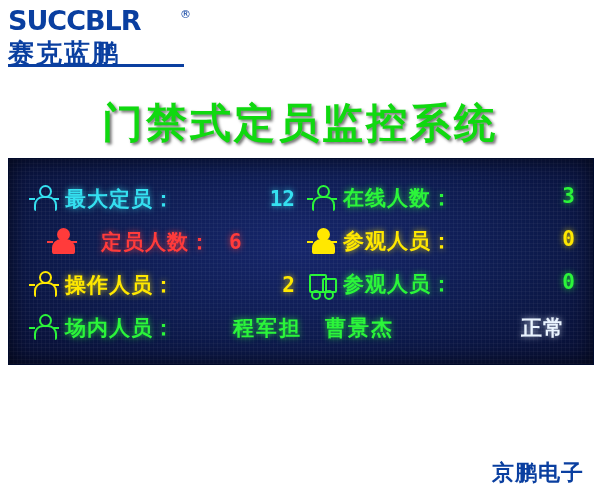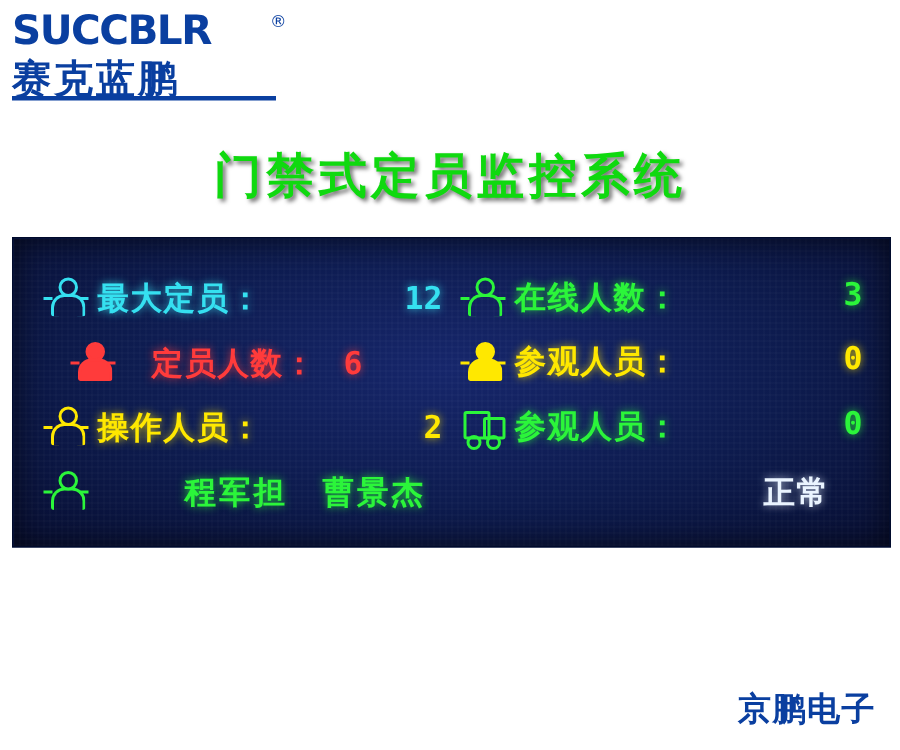--- a/index.html
+++ b/index.html
@@ -43,41 +43,41 @@
   #logo-underline{
     position:absolute;left:0;top:58px;width:176px;height:3px;background:#0a3fa0;
   }
   
   #title{
     position:absolute;
     left:0;right:0;top:96px;
     text-align:center;
     font-family:"DejaVu Sans","Liberation Sans",sans-serif;
     font-weight:bold;
-    font-size:32px;
+    font-size:41px;
     letter-spacing:3px;
     color:#0fd90f;
     text-shadow:2px 2px 3px rgba(0,0,0,0.55);
   }
   
   #panel{
     position:absolute;
     left:8px;top:158px;width:584px;height:205px;
     background:#0d1b4e;
     background-image:
       linear-gradient(rgba(255,255,255,0.035) 1px, transparent 1px),
       linear-gradient(90deg, rgba(255,255,255,0.035) 1px, transparent 1px),
       radial-gradient(ellipse at 50% 42%, #16266b 0%, #0d1b4e 55%, #080f33 100%);
     background-size:4px 4px,4px 4px,100% 100%;
     border:1px solid #000a2b;
     box-shadow:inset 0 0 22px rgba(0,0,0,0.6);
   }
   .row{
     position:absolute;
-    left:0;right:12px;
+    left:0;right:0;
     height:40px;
     display:flex;
     align-items:center;
   }
   .row1{top:20px;}
   .row2{top:63px;}
   .row3{top:106px;padding-left:36px;}
   .row4{top:149px;}
 
   .cellA{position:absolute;left:22px;width:270px;display:flex;align-items:center;}
@@ -252,20 +252,21 @@
   </div>
 
   <div class="row row4">
     <div class="rowfull">
       <span class="ico person c-green">
         <span class="head"></span>
           <span class="arm l"></span>
           <span class="arm r"></span>
           <span class="body"></span>
       </span>
+      <span class="led-label c-green">场内人员：</span>
       <span class="names">程军担　曹景杰</span>
       <span class="status">正常</span>
     </div>
   </div>
 
 </div>
 
 <div id="footer">京鹏电子</div>
 
 </body></html>

